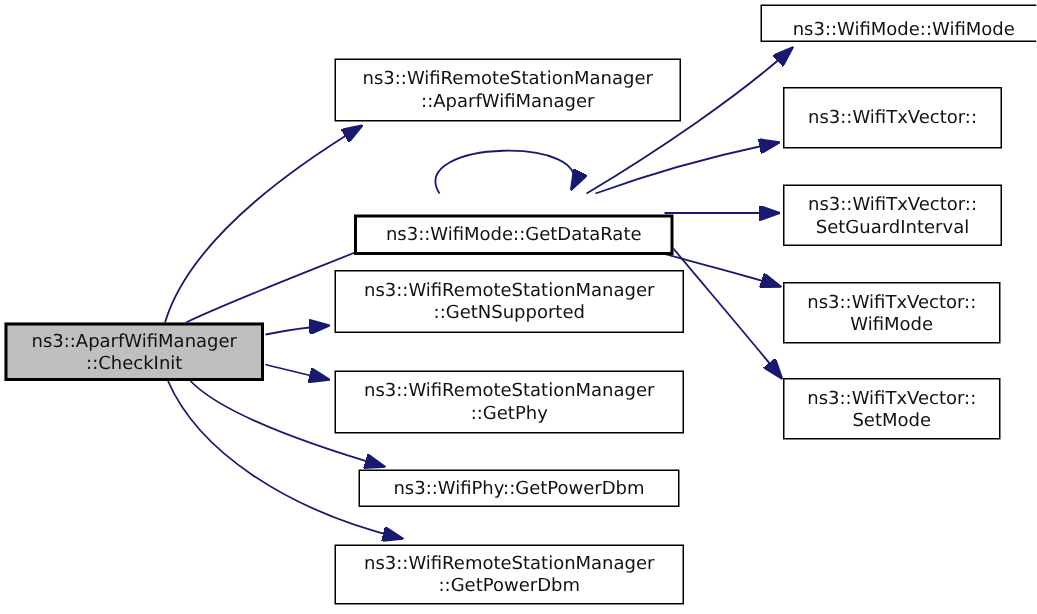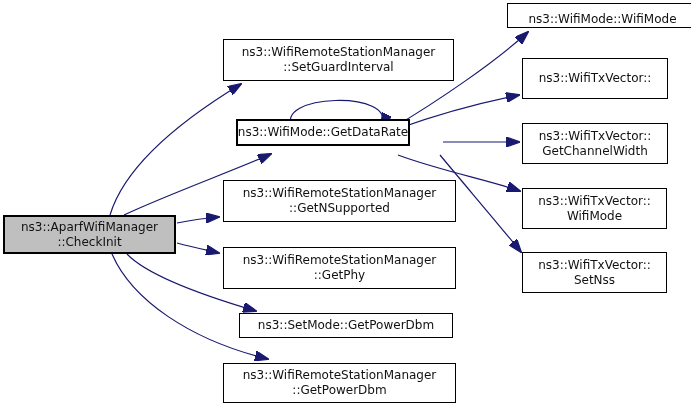--- a/index.html
+++ b/index.html
@@ -20,21 +20,21 @@
     display:flex;flex-direction:column;align-items:center;justify-content:center;
     font-size:12px;line-height:15px;color:var(--text-color,#111);
     text-align:center;white-space:nowrap;cursor:pointer;
   }
   .node span:empty{display:none;}
   .node.focus{background:var(--focus-fill,#bfbfbf);border-width:2px;}
   .node.thick{border-width:2px;}
   
   .n-checkinit       {left:3px;  top:215px; width:173px; height:39px;}
   .n-getchannelwidth {left:223px;top:39px;  width:231px; height:42px;}
-  .n-getdatarate     {left:236px;top:119px; width:174px; height:27px;}
+  .n-getdatarate     {left:236px;top:143px; width:213px; height:27px;}
   .n-getnsupported   {left:223px;top:180px; width:233px; height:42px;}
   .n-getphy          {left:223px;top:247px; width:233px; height:42px;}
   .n-getpowerdbm     {left:239px;top:313px; width:214px; height:25px;}
   .n-getsupported    {left:223px;top:363px; width:233px; height:40px;}
   .n-wifimode        {left:507px;top:3px;   width:191px; height:25px;justify-content:flex-end;}
   .n-setchannelwidth {left:522px;top:58px;  width:146px; height:41px;}
   .n-setguardinterval{left:522px;top:123px; width:146px; height:41px;}
   .n-setmode         {left:522px;top:188px; width:145px; height:41px;}
   .n-setnss          {left:522px;top:252px; width:145px; height:41px;}
 </style>
@@ -63,65 +63,65 @@
     <path d="M 440 155 C 464 184, 500 226, 521 252" marker-end="url(#arrow)"></path>
   </svg>
 
   <div class="node focus n-checkinit">
     <span>ns3::AparfWifiManager</span>
     <span>::CheckInit</span>
   </div>
 
   <div class="node n-getchannelwidth">
     <span>ns3::WifiRemoteStationManager</span>
-    <span>::SetGuardInterval</span>
+    <span>::AparfWifiManager</span>
   </div>
 
   <div class="node thick n-getdatarate">
     <span>ns3::WifiMode::GetDataRate</span>
 
   </div>
 
   <div class="node n-getnsupported">
     <span>ns3::WifiRemoteStationManager</span>
     <span>::GetNSupported</span>
   </div>
 
   <div class="node n-getphy">
     <span>ns3::WifiRemoteStationManager</span>
     <span>::GetPhy</span>
   </div>
 
   <div class="node n-getpowerdbm">
-    <span>ns3::SetMode::GetPowerDbm</span>
+    <span>ns3::WifiPhy::GetPowerDbm</span>
 
   </div>
 
   <div class="node n-getsupported">
     <span>ns3::WifiRemoteStationManager</span>
     <span>::GetPowerDbm</span>
   </div>
 
   <div class="node n-wifimode">
     <span>ns3::WifiMode::WifiMode</span>
 
   </div>
 
   <div class="node n-setchannelwidth">
     <span>ns3::WifiTxVector::</span>
   </div>
 
   <div class="node n-setguardinterval">
     <span>ns3::WifiTxVector::</span>
-    <span>GetChannelWidth</span>
+    <span>SetGuardInterval</span>
   </div>
 
   <div class="node n-setmode">
     <span>ns3::WifiTxVector::</span>
     <span>WifiMode</span>
   </div>
 
   <div class="node n-setnss">
     <span>ns3::WifiTxVector::</span>
-    <span>SetNss</span>
+    <span>SetMode</span>
   </div>
 
 </div>
 
 </body></html>

